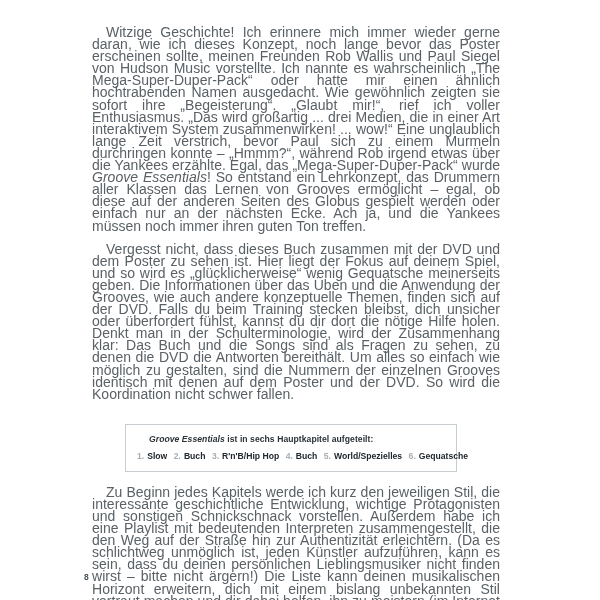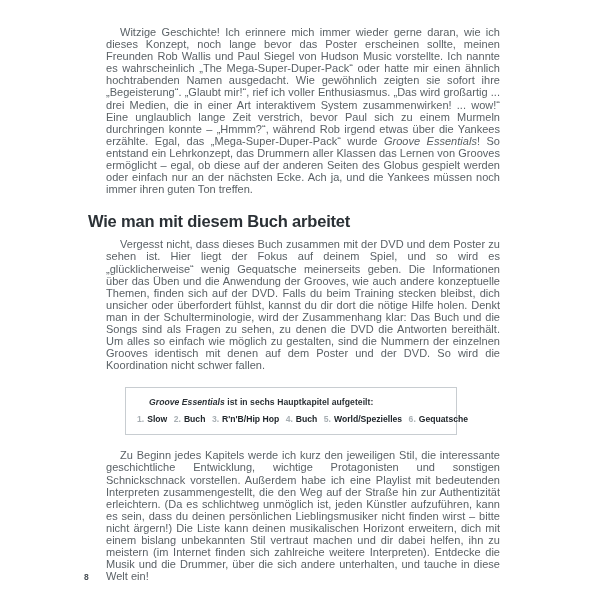--- a/index.html
+++ b/index.html
@@ -20,40 +20,40 @@
     inset: 0;
     background: #ffffff;
   }
   .content {
     position: absolute;
     left: 88px;
     top: 26px;
     width: 412px;
   }
   p.body-text {
-    margin: 0 0 11px 18px;
-    font-size: 11px;
+    margin: 0 0 11px 4px;
+    font-size: 14px;
     line-height: 12.1px;
     color: #5a6166;
     text-align: justify;
     text-indent: 14px;
     letter-spacing: 0.02px;
   }
   .ital { font-style: italic; }
   h1.section-heading {
     margin: 17px 0 7px 0;
     font-size: 16.5px;
     line-height: 19px;
     font-weight: bold;
     color: #2b3136;
     letter-spacing: -0.2px;
     text-indent: 0;
   }
   .callout-box {
-    margin: 16px 0 14px 37px;
+    margin: 24px 0 14px 37px;
     width: 332px;
     border: 1px solid #c8cdd1;
     background: #ffffff;
     padding: 9px 0 10px 0;
     box-sizing: border-box;
   }
   .callout-title {
     font-size: 8.6px;
     font-weight: bold;
     color: #2b3136;
@@ -116,21 +116,20 @@
 </style>
 </head>
 <body>
 
 <div class="page">
 
   <div class="content">
 
     <p class="body-text"><span>Witzige Geschichte! Ich erinnere mich immer wieder gerne daran, wie ich dieses Konzept, noch lange bevor das Poster erscheinen sollte, meinen Freunden Rob Wallis und Paul Siegel von Hudson Music vorstellte. Ich nannte es wahrscheinlich „The Mega-Super-Duper-Pack“ oder hatte mir einen ähnlich hochtrabenden Namen ausgedacht. Wie gewöhnlich zeigten sie sofort ihre „Begeisterung“. „Glaubt mir!“, rief ich voller Enthusiasmus. „Das wird großartig ... drei Medien, die in einer Art interaktivem System zusammenwirken! ... wow!“ Eine unglaublich lange Zeit verstrich, bevor Paul sich zu einem Murmeln durchringen konnte – „Hmmm?“, während Rob irgend etwas über die Yankees erzählte. Egal, das „Mega-Super-Duper-Pack“ wurde </span><span class="ital">Groove Essentials</span><span>! So entstand ein Lehrkonzept, das Drummern aller Klassen das Lernen von Grooves ermöglicht – egal, ob diese auf der anderen Seiten des Globus gespielt werden oder einfach nur an der nächsten Ecke. Ach ja, und die Yankees müssen noch immer ihren guten Ton treffen.</span></p>
 
-    <h1 class="section-heading">Wie man mit diesem Buch arbeitet</h1>
 
     <p class="body-text">Vergesst nicht, dass dieses Buch zusammen mit der DVD und dem Poster zu sehen ist. Hier liegt der Fokus auf deinem Spiel, und so wird es „glücklicherweise“ wenig Gequatsche meinerseits geben. Die Informationen über das Üben und die Anwendung der Grooves, wie auch andere konzeptuelle Themen, finden sich auf der DVD. Falls du beim Training stecken bleibst, dich unsicher oder überfordert fühlst, kannst du dir dort die nötige Hilfe holen. Denkt man in der Schulterminologie, wird der Zusammenhang klar: Das Buch und die Songs sind als Fragen zu sehen, zu denen die DVD die Antworten bereithält. Um alles so einfach wie möglich zu gestalten, sind die Nummern der einzelnen Grooves identisch mit denen auf dem Poster und der DVD. So wird die Koordination nicht schwer fallen.</p>
 
     <div class="callout-box">
       <div class="callout-title"><span class="ital">Groove Essentials</span><span> ist in sechs Hauptkapitel aufgeteilt:</span></div>
       <div class="chapter-list">
         <span class="chapter-item">
             <span class="chapter-num">1.</span>
             <span class="chapter-label">Slow</span>
           </span>

